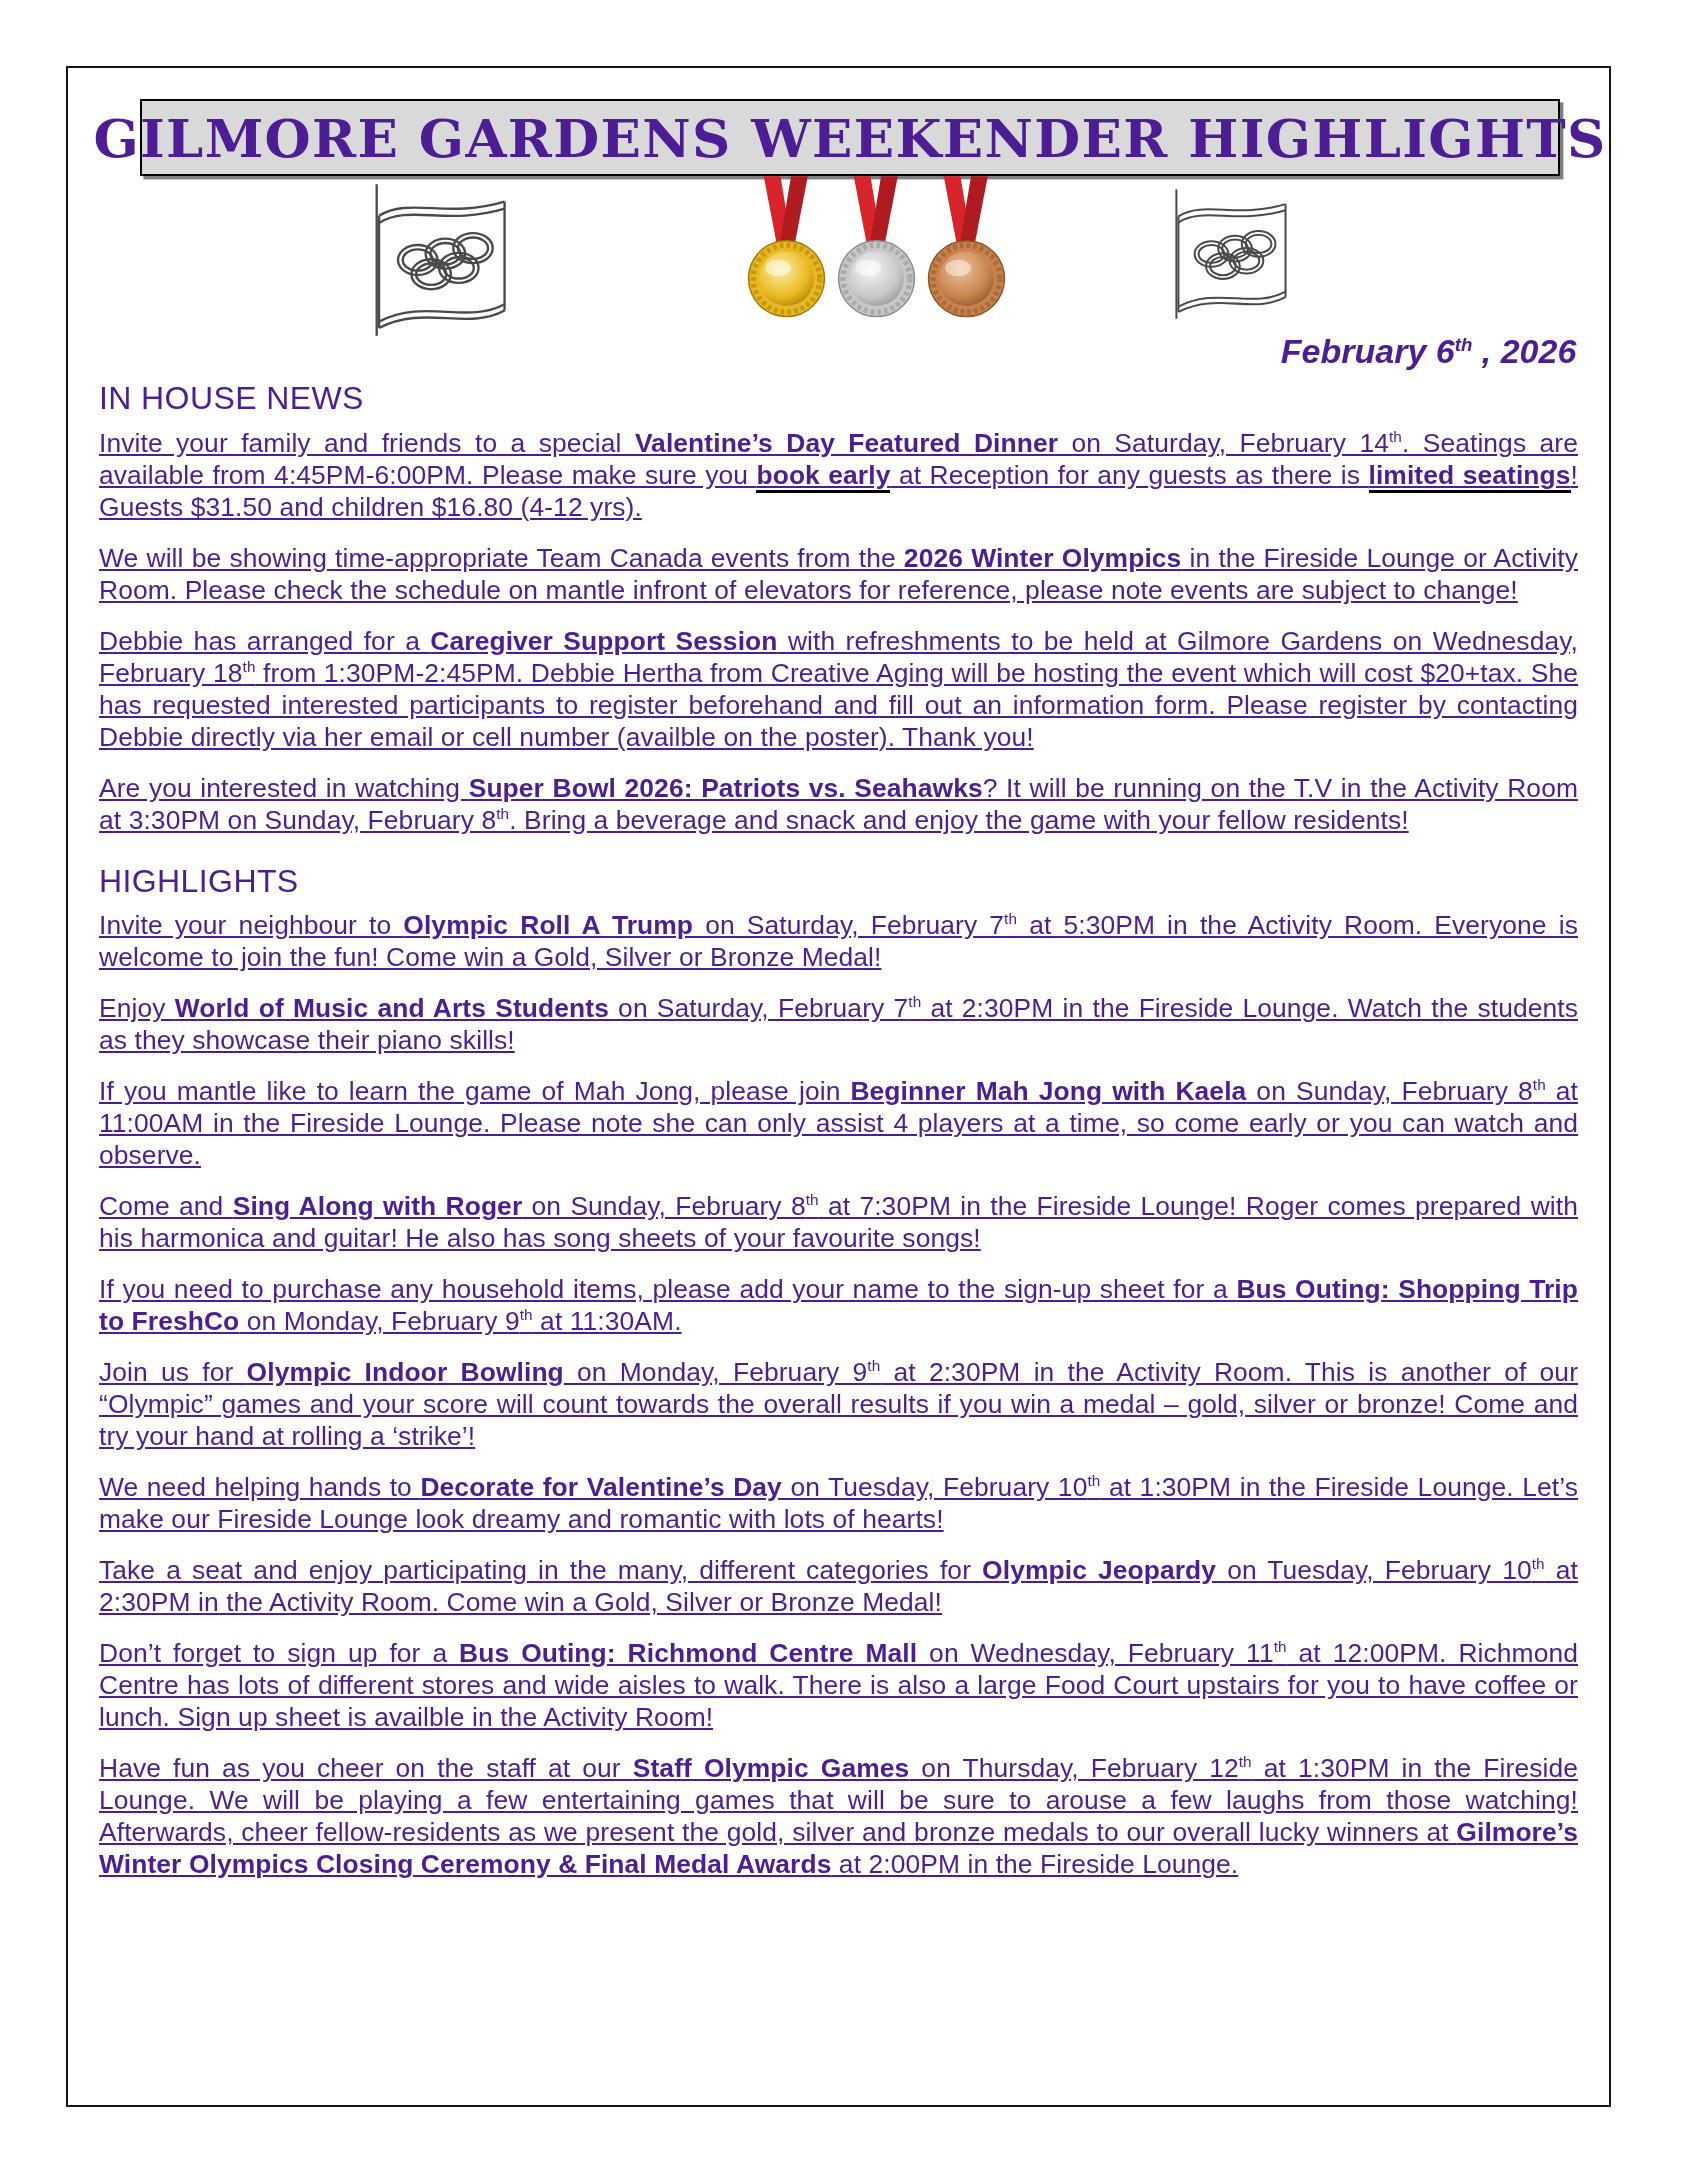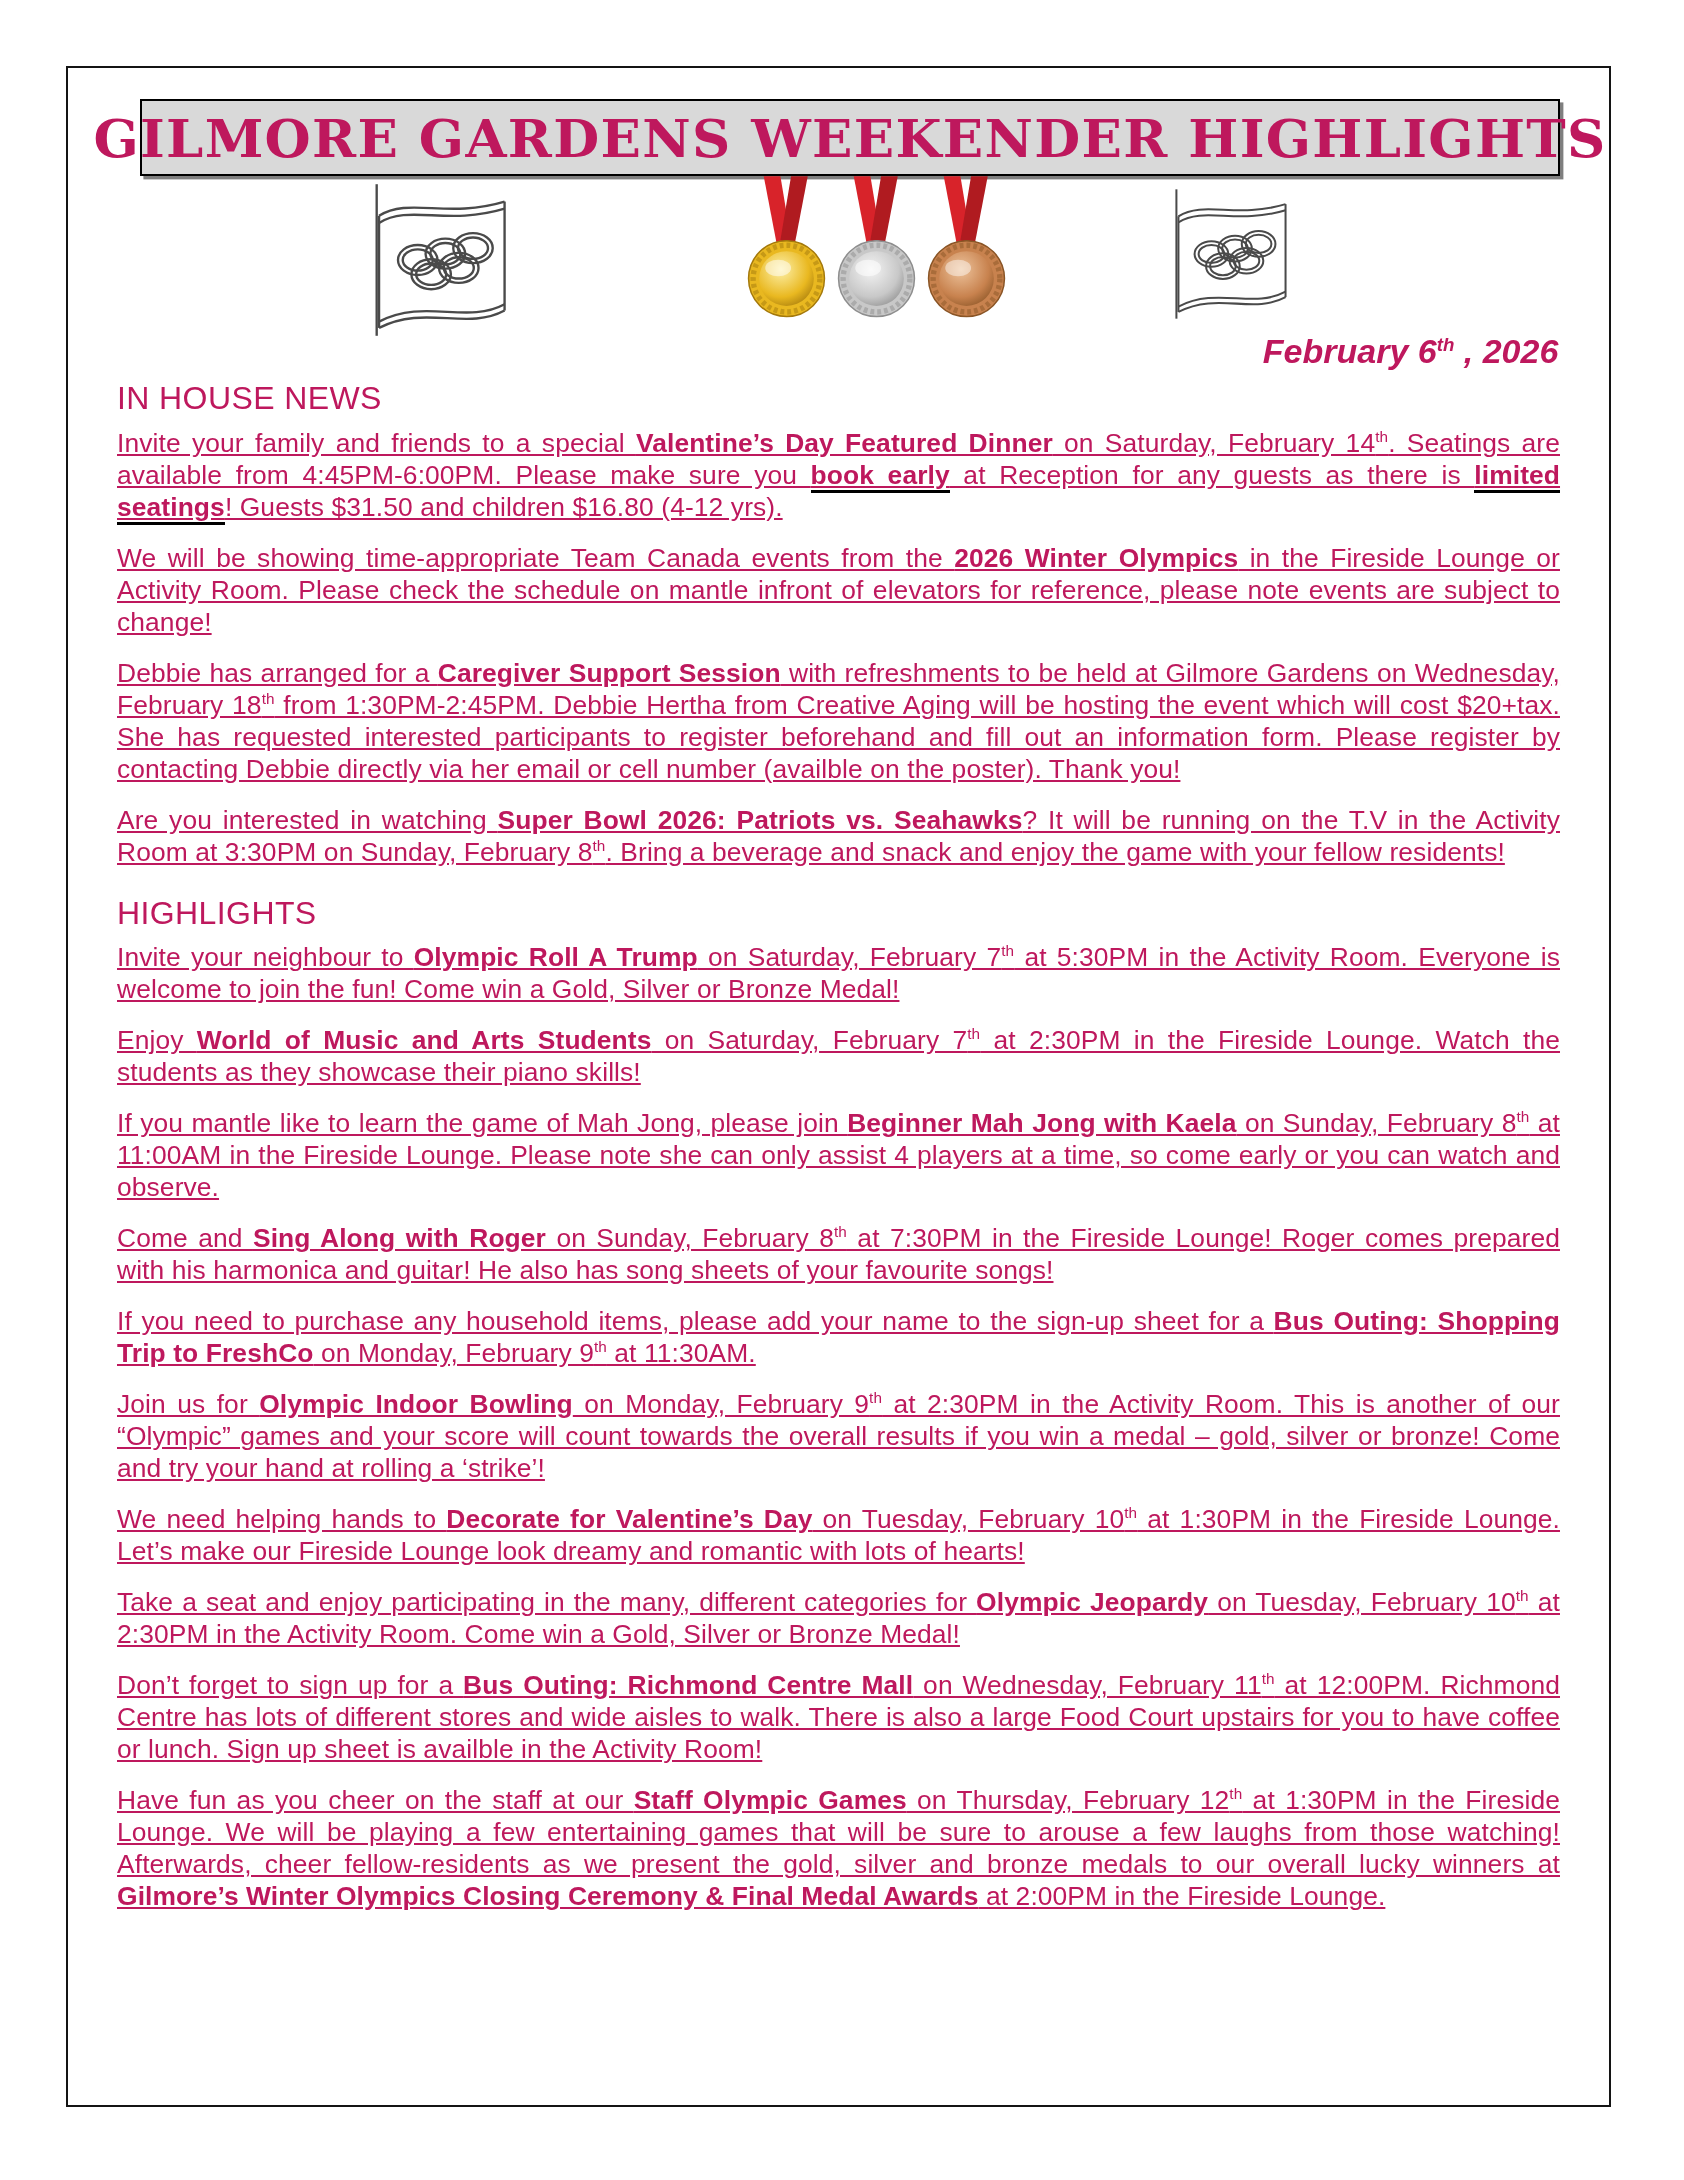--- a/index.html
+++ b/index.html
@@ -1,18 +1,18 @@
 <!DOCTYPE html>
 <html style="--c-title-bg: #d9d9d9; --c-flag-line: #4a4a4a; --c-ribbon: #d8232a; --c-ribbon-dark: #b01b20; --c-gold-base: #e9b820; --c-gold-dark: #a4790c; --c-gold-light: #fdf0a8; --c-silver-base: #c8c8c8; --c-silver-dark: #8e8e8e; --c-silver-light: #f4f4f4; --c-bronze-base: #c8824e; --c-bronze-dark: #8a5526; --c-bronze-light: #edc39c;font-size:13.6px"><head>
 <meta charset="utf-8">
 <style>
   html,body{margin:0;padding:0;background:#ffffff;}
   .page{
     position:relative;width:1685px;height:2181px;background:#ffffff;
-    font-family:"Liberation Sans",sans-serif;color:#be185d;overflow:hidden;border-radius:24px;
+    font-family:"Liberation Sans",sans-serif;color:#4c1d95;overflow:hidden;border-radius:24px;
   }
   .frame{
     position:absolute;left:66px;top:66px;width:1545px;height:2041px;
     border:2.6px solid #141414;box-sizing:border-box;background:#fff;
   }
   
   .titlebox{
     margin:31px 0 0 72px;width:1420px;height:77px;
     background:var(--c-title-bg,#d9d9d9);
     border:2.6px solid #000;box-shadow:3.4px 3.4px 0 rgba(0,0,0,.5);
@@ -30,21 +30,21 @@
   .m-gold  {--mb:var(--c-gold-base);  --md:var(--c-gold-dark);}
   .m-silver{--mb:var(--c-silver-base);--md:var(--c-silver-dark);}
   .m-bronze{--mb:var(--c-bronze-base);--md:var(--c-bronze-dark);}
   .medal-base{fill:var(--mb);stroke:var(--md);stroke-width:2;}
   .medal-bead{fill:none;stroke:var(--md);stroke-width:7;stroke-dasharray:5 4;opacity:.5;}
   .medal-hang{fill:none;stroke:var(--md);stroke-width:4;}
   .rib-l{fill:var(--c-ribbon);}
   .rib-r{fill:var(--c-ribbon-dark);}
   .flagline{stroke:var(--c-flag-line,#4a4a4a);fill:none;stroke-width:3;}
   
-  .content{margin:0 49px;}
+  .content{margin:0 31px;}
   .date{
     text-align:right;font-weight:bold;font-style:italic;
     font-size:34px;line-height:37px;margin:0 1.7px 1.7px 0;
   }
   .date sup{font-size:.55em;line-height:0;}
   .sec-heading{
     font-size:32px;line-height:43px;font-weight:normal;
     margin:6.8px 0 6.8px 0;letter-spacing:0.4px;
   }
   .sec-heading + .para{margin-top:1.7px;}

